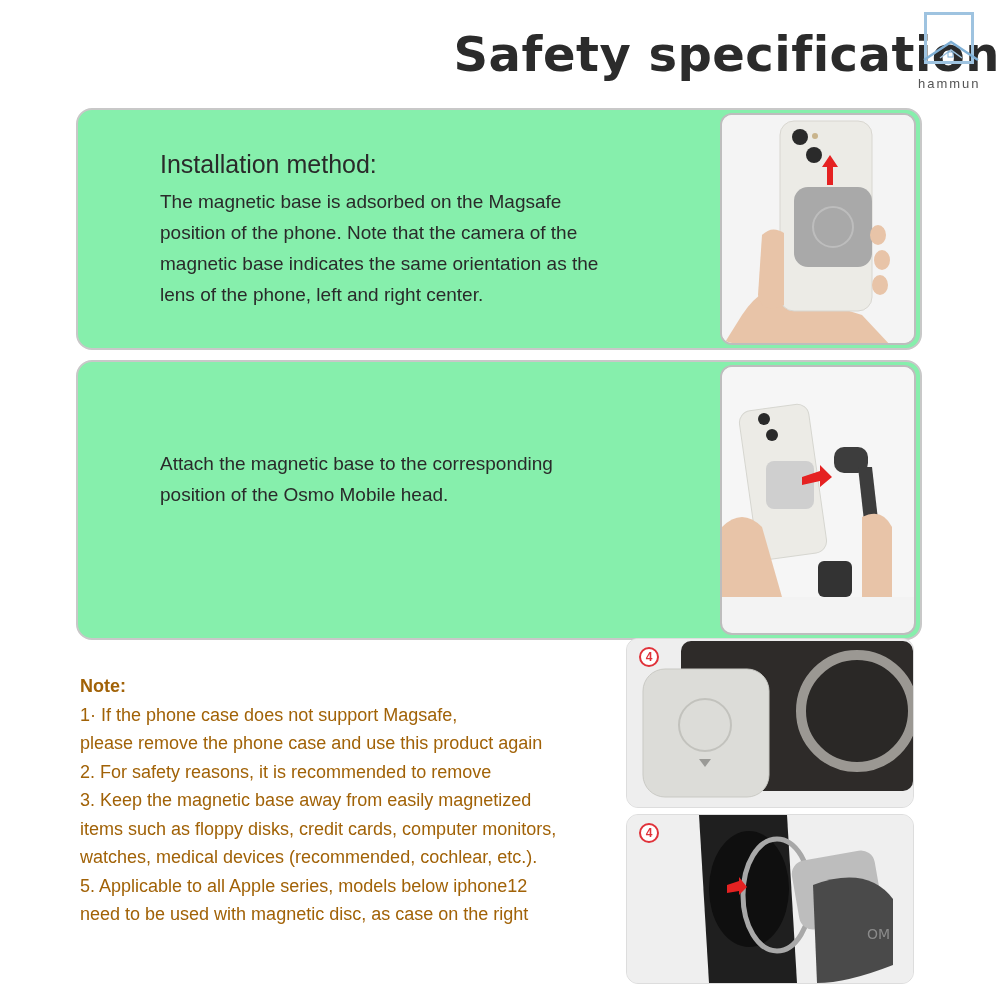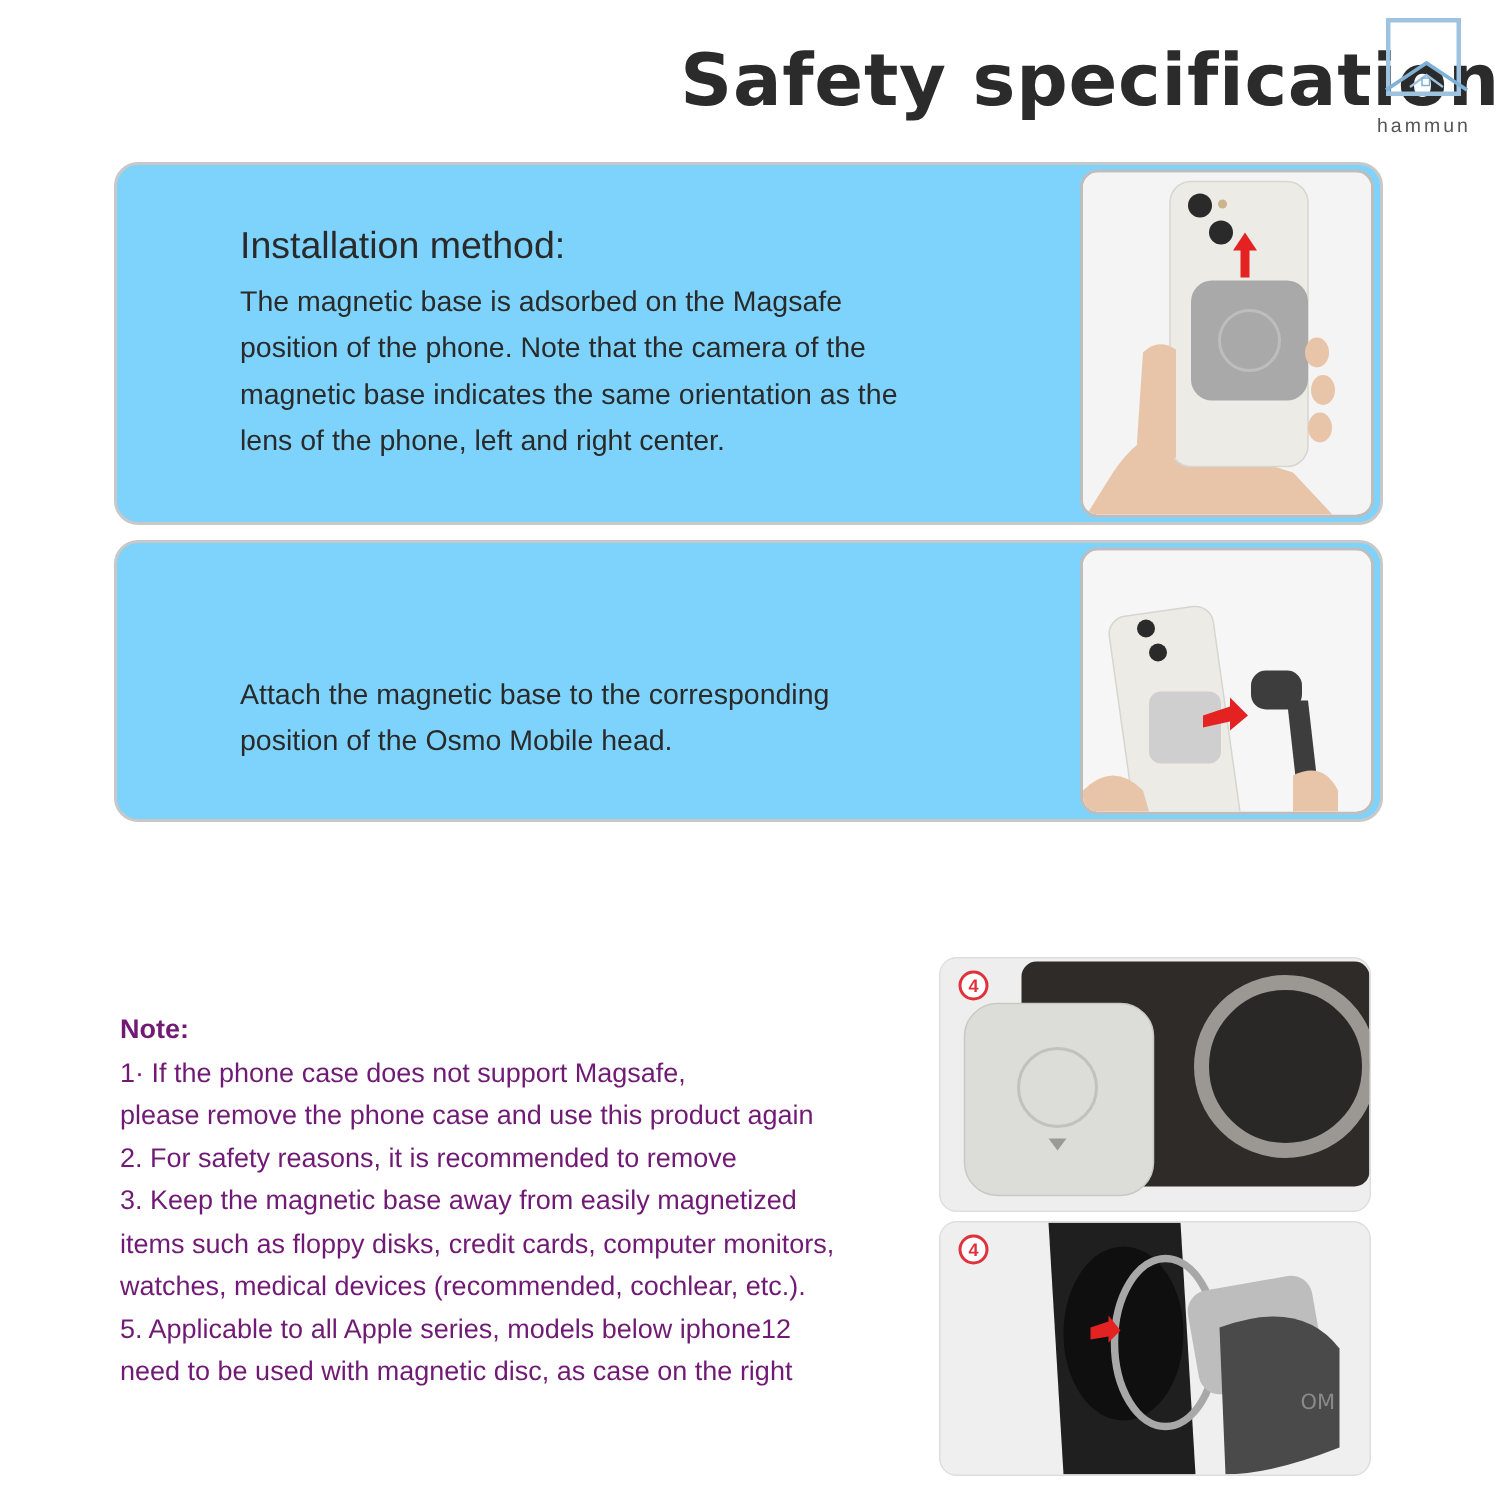--- a/index.html
+++ b/index.html
@@ -1,27 +1,27 @@
 <!DOCTYPE html>
 <html><head>
   <meta charset="utf-8">
   <style>
     html, body { margin: 0; padding: 0; }
     body { width: 1000px; height: 1000px; background: #ffffff; position: relative; overflow: hidden; font-family: "Liberation Sans", "DejaVu Sans", sans-serif; }
     .title { position: absolute; top: 26px; left: 0; width: 1000px; text-align: right; font-family: "DejaVu Sans", sans-serif; font-weight: bold; font-size: 48px; color: #2b2b2b; letter-spacing: 0.5px; }
     .logo { position: absolute; top: 10px; left: 918px; width: 80px; height: 85px; }
     .logo-box { position: absolute; left: 6px; top: 2px; width: 50px; height: 52px; border: 3px solid #9ec3e0; box-sizing: border-box; }
     .logo-text { position: absolute; top: 66px; left: 0; width: 80px; text-align: left; font-size: 13px; color: #555; letter-spacing: 2px; font-family: Liberation Sans, sans-serif; }
-    .card { position: absolute; left: 76px; width: 846px; border: 2px solid #c8c8c8; border-radius: 16px; background: #7dd3fc; box-sizing: border-box; padding-left: 31px; }
+    .card { position: absolute; left: 76px; width: 846px; border: 2px solid #c8c8c8; border-radius: 16px; background: #86efac; box-sizing: border-box; padding-left: 31px; }
     .card-1 { top: 108px; height: 242px; }
-    .card-2 { top: 360px; height: 188px; }
+    .card-2 { top: 360px; height: 280px; }
     .card-text { position: absolute; left: 82px; color: #2a2a2a; font-size: 19px; line-height: 31px; }
     .card-heading { font-size: 25px; line-height: 36px; color: #2a2a2a; margin-bottom: 4px; }
     .card-img { position: absolute; right: 4px; top: 3px; width: 192px; bottom: 3px; border: 2px solid #bdbdbd; border-radius: 12px; overflow: hidden; background: #f3f3f3; }
-    .note { position: absolute; left: 80px; top: 672px; color: #701a75; font-size: 18px; line-height: 28.5px; }
+    .note { position: absolute; left: 80px; top: 672px; color: #a16207; font-size: 18px; line-height: 28.5px; }
     .note-title { font-weight: bold; }
     .side-img { position: absolute; left: 626px; width: 286px; border-radius: 12px; overflow: hidden; background: #efefef; border: 1px solid #ddd; }
     .side-1 { top: 638px; height: 168px; }
     .side-2 { top: 814px; height: 168px; }
     .badge { position: absolute; left: 12px; top: 8px; width: 16px; height: 16px; border: 2px solid #e0323a; border-radius: 50%; color: #e0323a; font-size: 12px; font-weight: bold; text-align: center; line-height: 16px; background: #fff; }
   </style>
 </head>
 <body>
 
 <div class="title">Safety specification</div>

